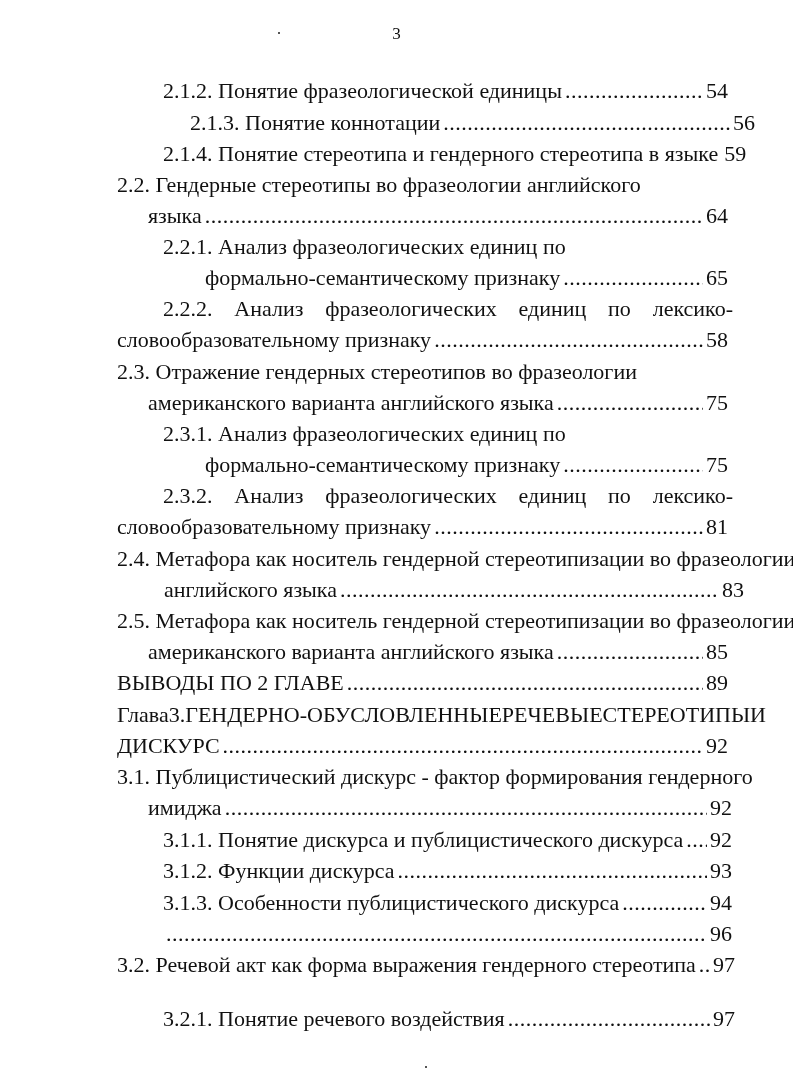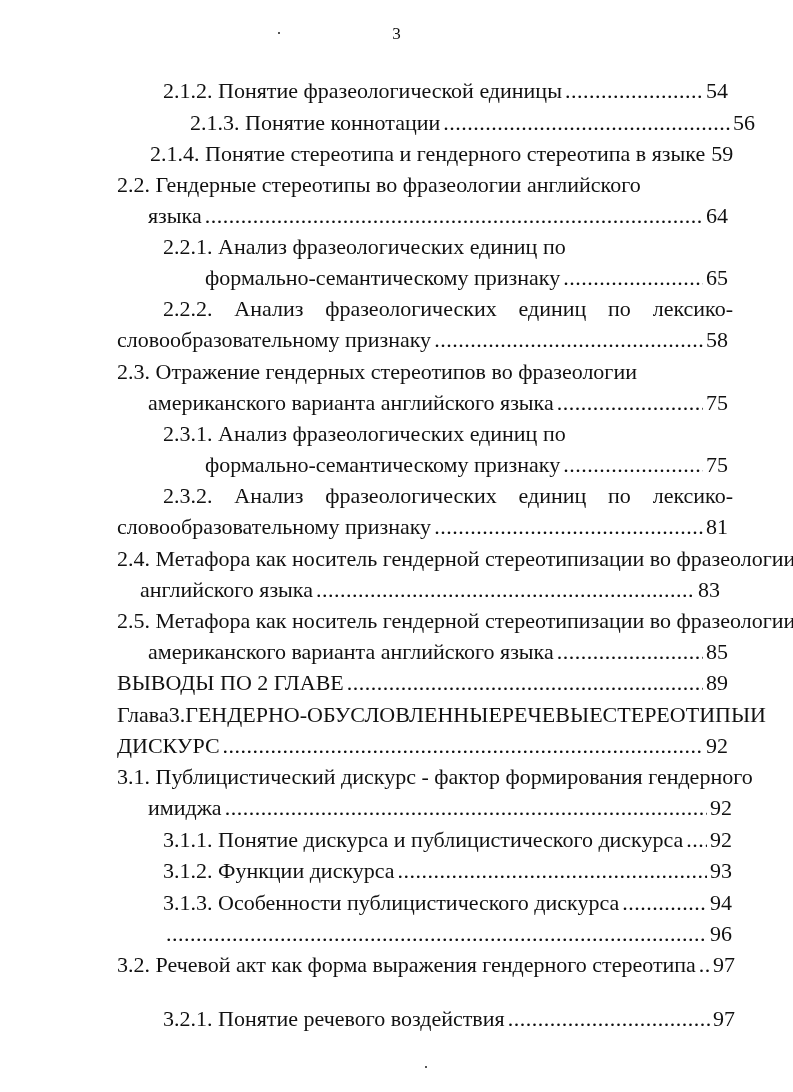--- a/index.html
+++ b/index.html
@@ -27,21 +27,21 @@
     <span class="fill"></span>
     <span class="p">54</span>
 </div>
 
 <div class="line dots" style="top:113px;left:172px;width:565px;margin-left:18px;">
   <span class="t">2.1.3. Понятие коннотации</span>
     <span class="fill"></span>
     <span class="p">56</span>
 </div>
 
-<div class="line dots" style="top:144px;left:150px;width:565px;">
+<div class="line dots" style="top:144px;left:163px;width:565px;">
   <span class="t">2.1.4. Понятие стереотипа и гендерного стереотипа в языке</span>
     <span class="fill"></span>
     <span class="p">59</span>
 </div>
 
 <div class="line" style="top:175px;left:117px;">2.2. Гендерные стереотипы во фразеологии  английского</div>
 <div class="line dots" style="top:206px;left:148px;width:580px;">
   <span class="t">языка</span>
     <span class="fill"></span>
     <span class="p">64</span>
@@ -90,21 +90,21 @@
   <span>по</span>
   <span>лексико-</span>
 </div>
 <div class="line dots" style="top:517px;left:117px;width:611px;">
   <span class="t">словообразовательному признаку</span>
     <span class="fill"></span>
     <span class="p">81</span>
 </div>
 
 <div class="line" style="top:549px;left:117px;">2.4. Метафора как носитель гендерной стереотипизации во фразеологии</div>
-<div class="line dots" style="top:580px;left:140px;width:580px;">
+<div class="line dots" style="top:580px;left:164px;width:580px;">
   <span class="t">английского языка</span>
     <span class="fill"></span>
     <span class="p">83</span>
 </div>
 
 <div class="line" style="top:611px;left:117px;">2.5. Метафора как носитель гендерной стереотипизации во фразеологии</div>
 <div class="line dots" style="top:642px;left:148px;width:580px;">
   <span class="t">американского варианта  английского языка</span>
     <span class="fill"></span>
     <span class="p">85</span>

